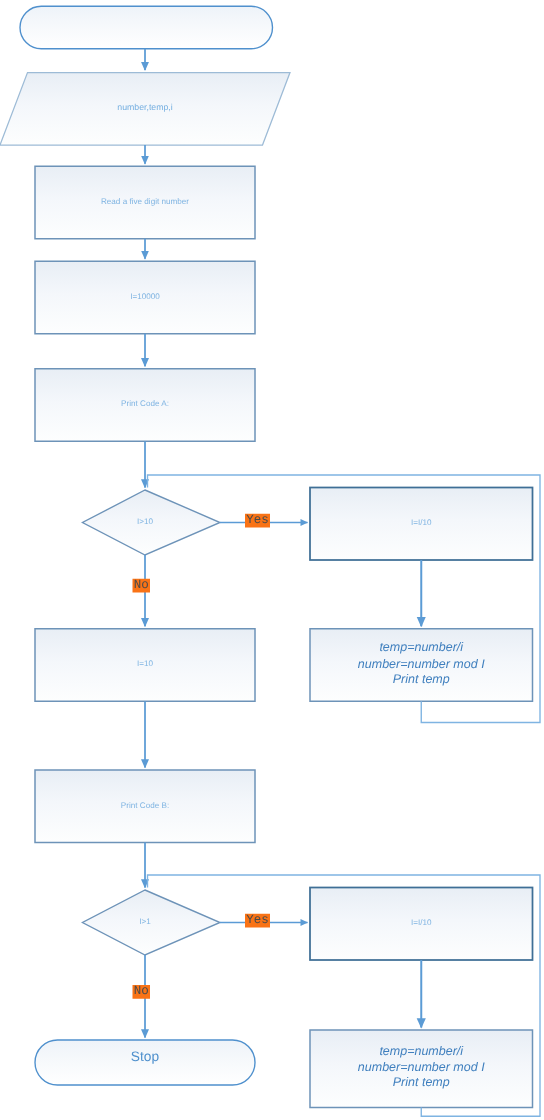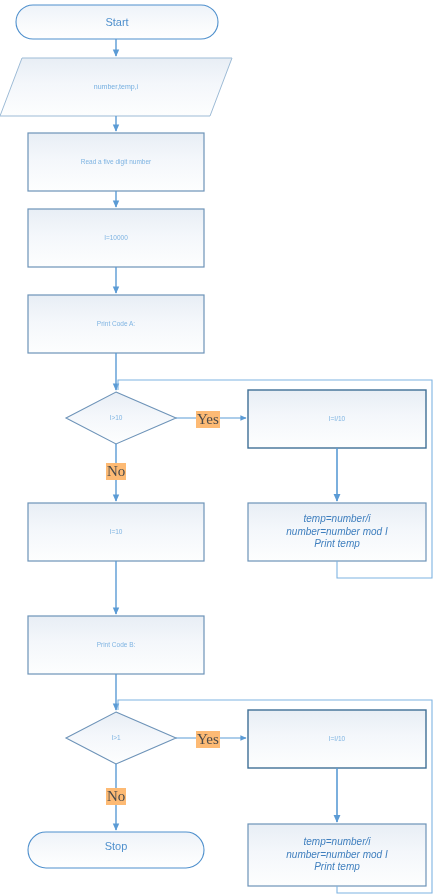--- a/index.html
+++ b/index.html
@@ -39,25 +39,25 @@
     white-space: pre-line;
     font-family: "Liberation Sans", sans-serif;
   }
   .lbl-term   { font-size: 11px; color: #4f90cd; }
   .lbl-io     { font-size: 7px;  color: #74aee0; }
   .lbl-proc-s { font-size: 6.5px; color: #7fb4e2; }
   .lbl-proc-m { font-size: 10px; color: #3f7fbe; font-style: italic; }
   .lbl-dec    { font-size: 6.5px; color: #7fb4e2; }
   .edge-label {
     position: absolute;
-    font-size: 15px;
+    font-size: 10px;
     color: #4a4a4a;
-    font-family: Liberation Serif, serif;
+    font-family: Liberation Mono, monospace;
     pointer-events: none;
-    background: #fdba74;
+    background: #f97316;
     padding: 0 1px;
   }
 </style>
 </head>
 <body>
 
 <div id="flowchart-root">
 
   <svg id="flow-svg" viewBox="0 0 435 896">
     <defs>
@@ -186,21 +186,20 @@
 
     <g>
       <line x1="337" y1="768" x2="337" y2="822" stroke="#5b9bd5" stroke-width="1.6" marker-end="url(#arrowBlue)"></line>
     </g>
 
     <g>
       <path d="M 337 886 L 337 893 L 432 893 L 432 700 L 118 700 L 118 710" fill="none" stroke="#7fb4e2" stroke-width="1.1"></path>
     </g>
   </svg>
 
-  <div class="node-label lbl-term" style="left:16px; top:5px; width:202px; height:34px;">Start</div>
 
   <div class="node-label lbl-io" style="left:11px; top:58px; width:210px; height:58px;">number,temp,i</div>
 
   <div class="node-label lbl-proc-s" style="left:28px; top:133px; width:176px; height:58px;">Read a five digit number</div>
 
   <div class="node-label lbl-proc-s" style="left:28px; top:209px; width:176px; height:58px;">I=10000</div>
 
   <div class="node-label lbl-proc-s" style="left:28px; top:295px; width:176px; height:58px;">Print Code A:</div>
 
   <div class="node-label lbl-dec" style="left:76px; top:403px; width:80px; height:30px;">I&gt;10</div>

